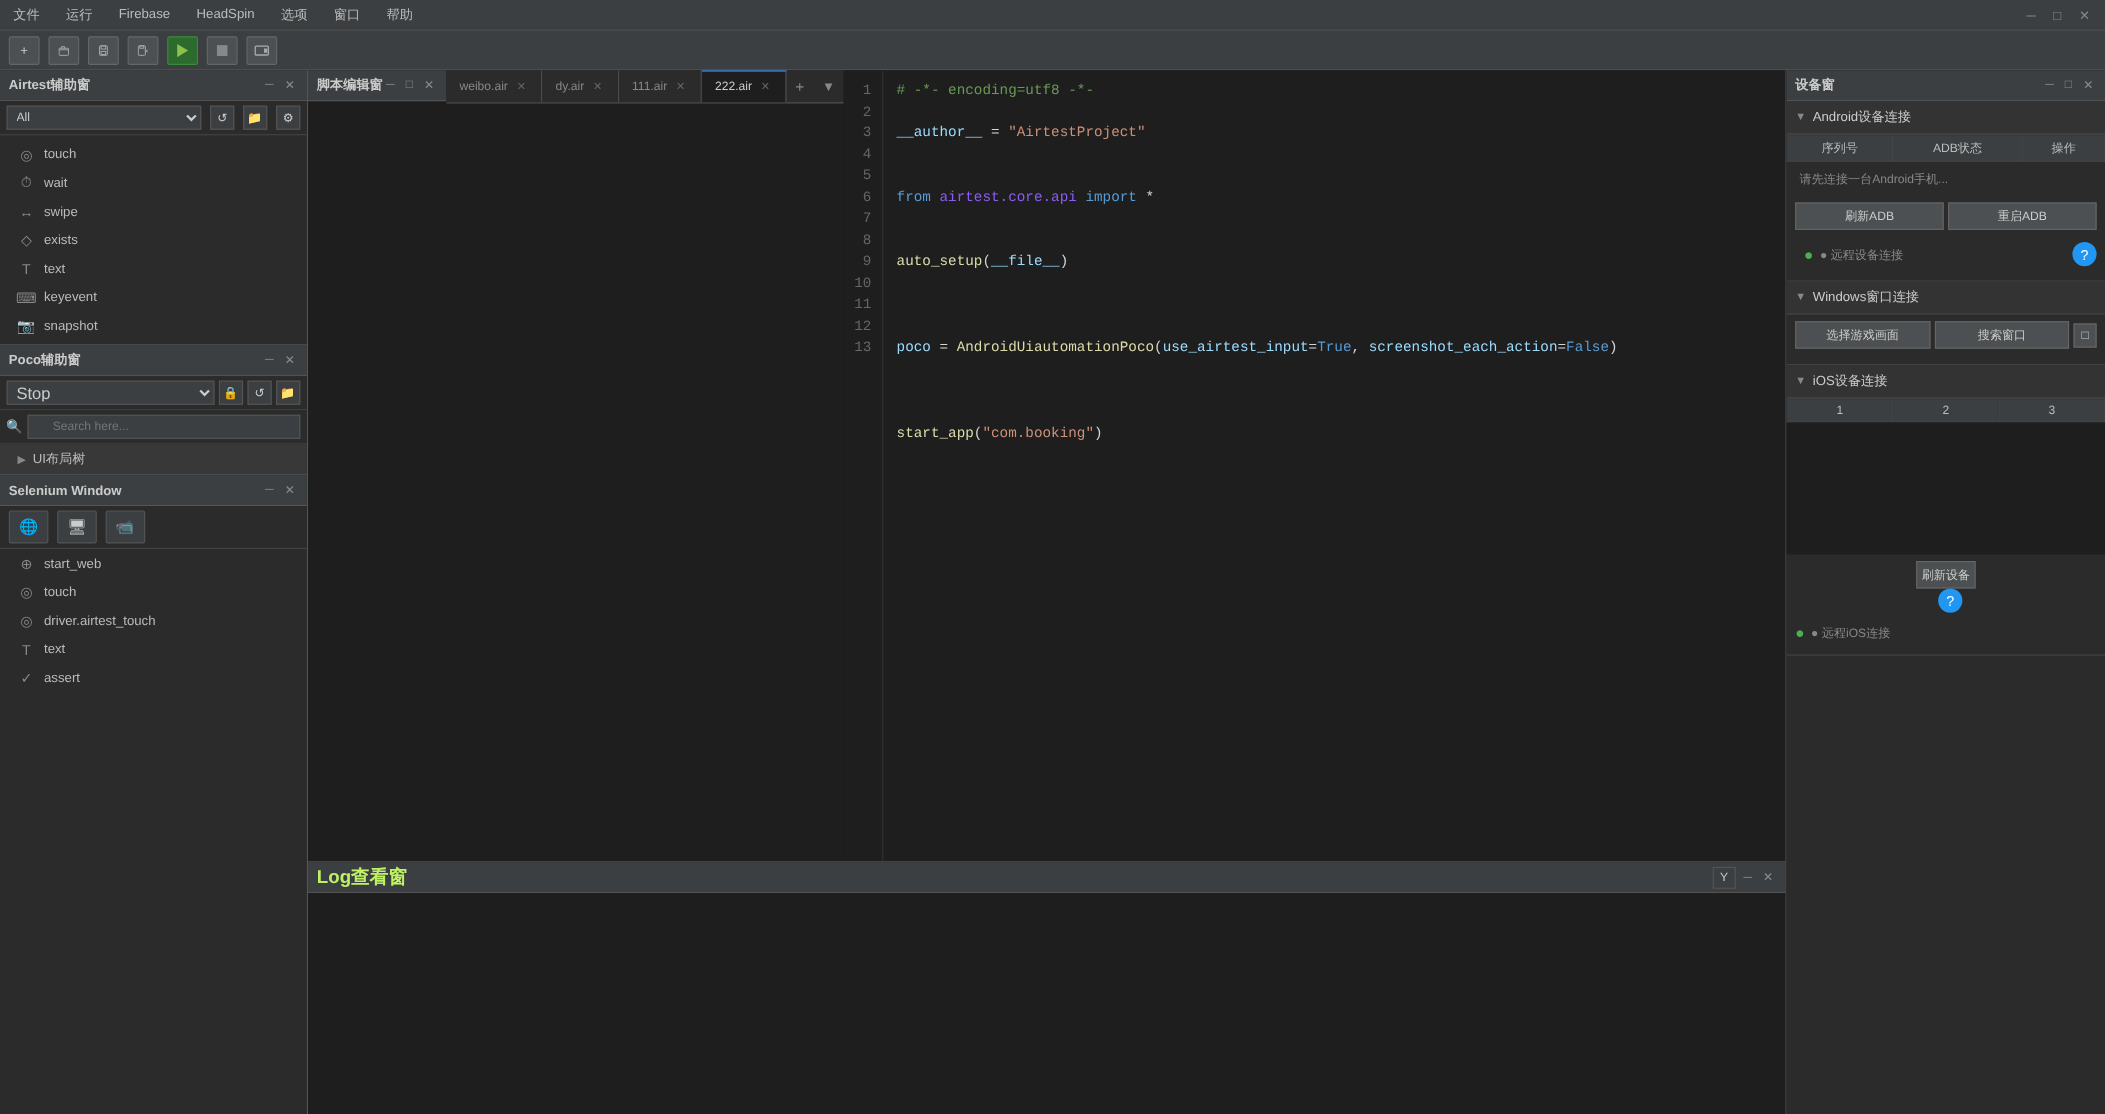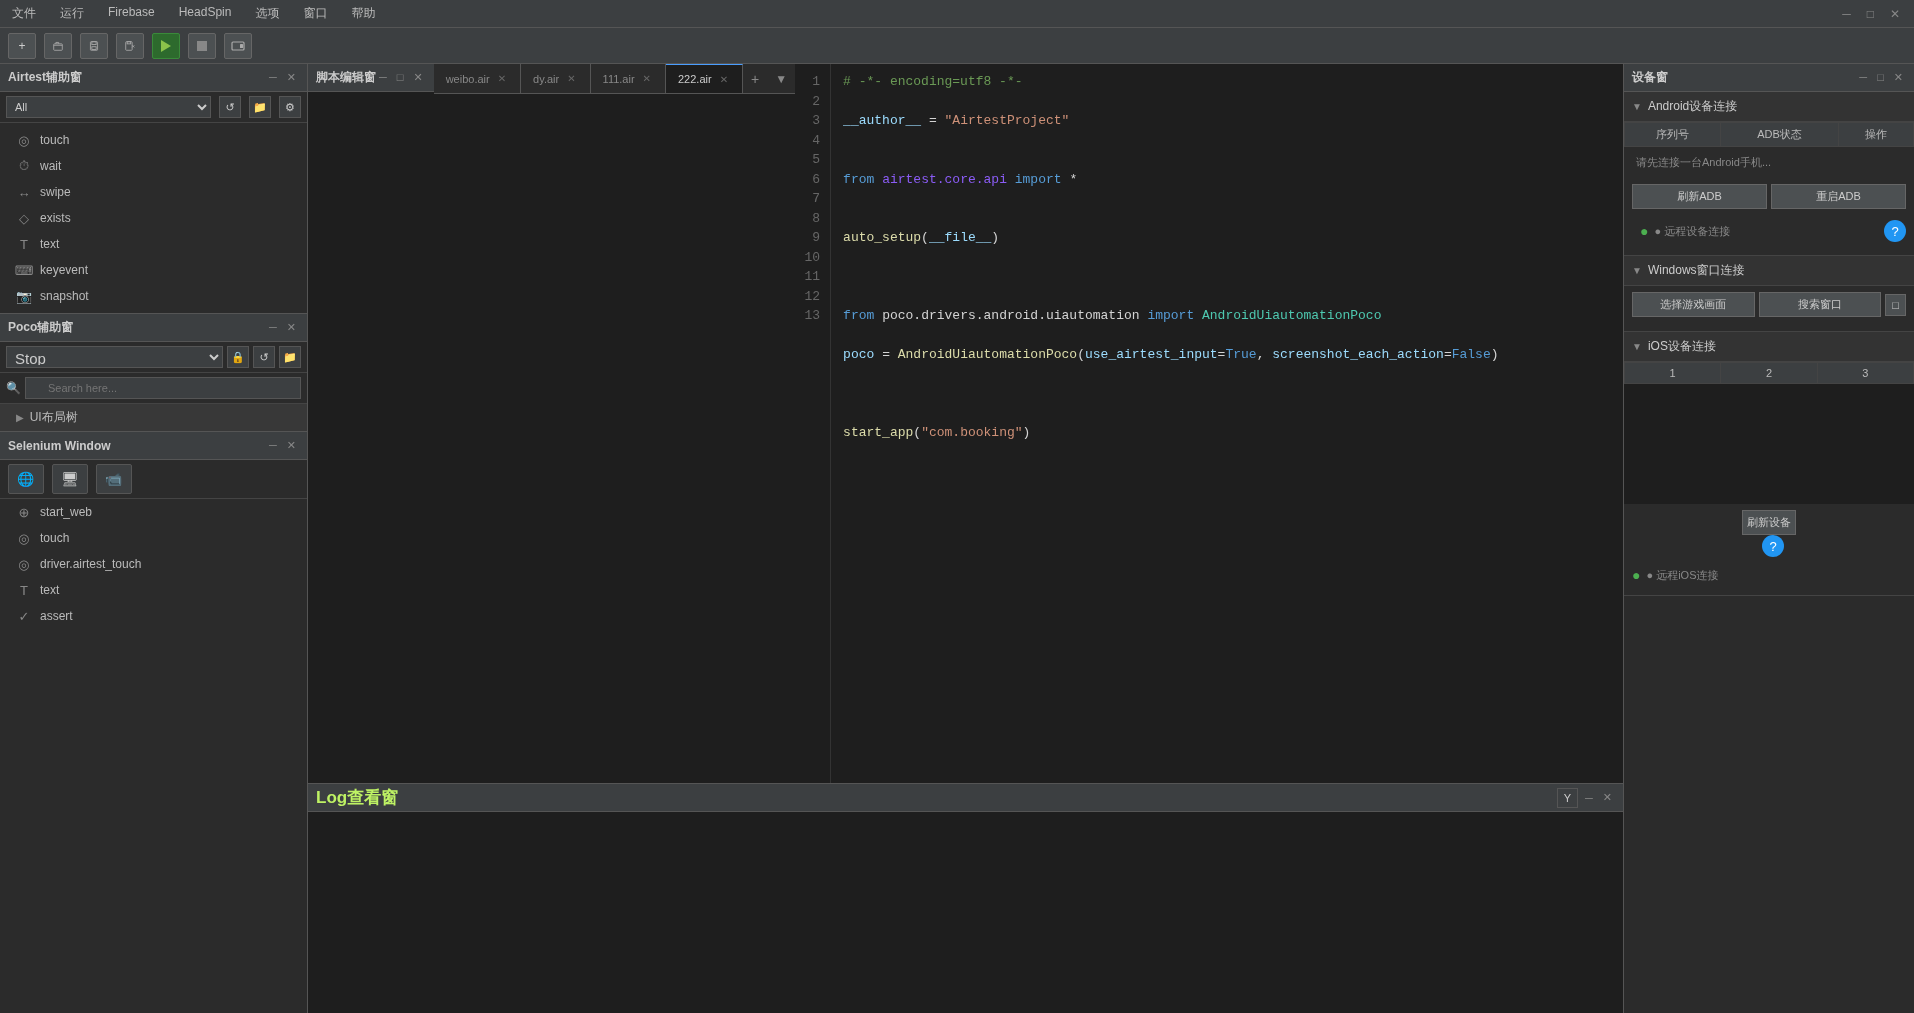--- a/index.html
+++ b/index.html
@@ -84,21 +84,21 @@
     }
 
     
     .main-layout {
       display: flex;
       height: calc(1013px - 64px);
     }
 
     
     .left-panel {
-      width: 308px;
+      width: 280px;
       display: flex;
       flex-direction: column;
       border-right: 1px solid #555;
       background: #2b2b2b;
     }
 
     
     .panel-header {
       background: #3c3f41;
       padding: 4px 8px;
@@ -812,21 +812,20 @@
             <div>13</div>
         </div>
         <div class="code-content"><div class="code-line"><span class="comment"># -*- encoding=utf8 -*-</span></div>
 <div class="code-line"><span class="param">__author__</span> <span style="color:#d4d4d4">= </span><span class="str">"AirtestProject"</span></div>
 <div class="code-line"></div>
 <div class="code-line"><span class="kw">from</span> <span style="color:#8b5cf6">airtest.core.api</span> <span class="kw">import</span> <span style="color:#d4d4d4">*</span></div>
 <div class="code-line"></div>
 <div class="code-line"><span class="func">auto_setup</span><span style="color:#d4d4d4">(</span><span class="param">__file__</span><span style="color:#d4d4d4">)</span></div>
 <div class="code-line"></div>
 <div class="code-line"></div>
-<div class="code-line"><span class="kw">from</span> <span style="color:#d4d4d4">poco.drivers.android.uiautomation</span> <span class="kw">import</span> <span class="builtin">AndroidUiautomationPoco</span></div>
 <div class="code-line"><span class="param">poco</span> <span style="color:#d4d4d4">= </span><span class="func">AndroidUiautomationPoco</span><span style="color:#d4d4d4">(</span><span class="param">use_airtest_input</span><span style="color:#d4d4d4">=</span><span class="val-true">True</span><span style="color:#d4d4d4">, </span><span class="param">screenshot_each_action</span><span style="color:#d4d4d4">=</span><span class="val-false">False</span><span style="color:#d4d4d4">)</span></div>
 <div class="code-line"></div>
 <div class="code-line"></div>
 <div class="code-line"><span class="func">start_app</span><span style="color:#d4d4d4">(</span><span class="str">"com.booking"</span><span style="color:#d4d4d4">)</span></div>
 </div>
       </div>
     </div>
 
     <div class="log-panel">
       <div class="log-header">

